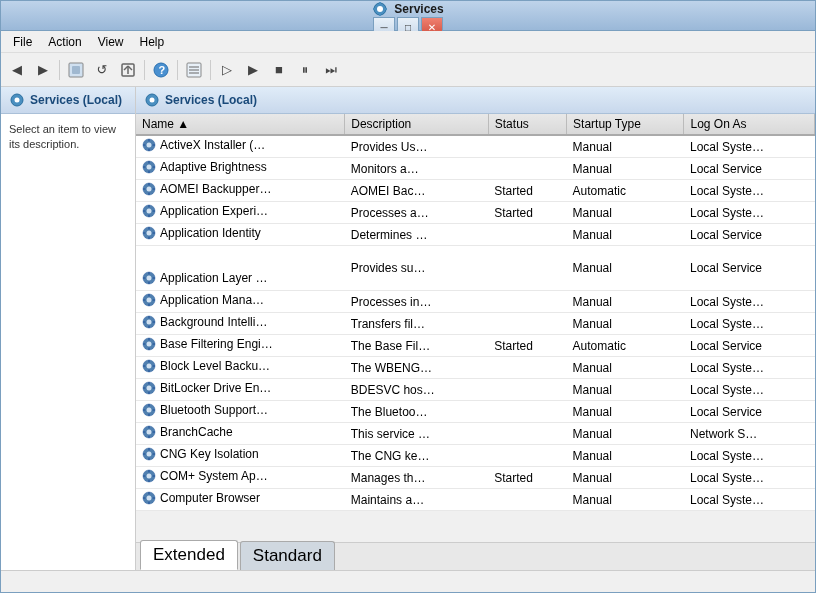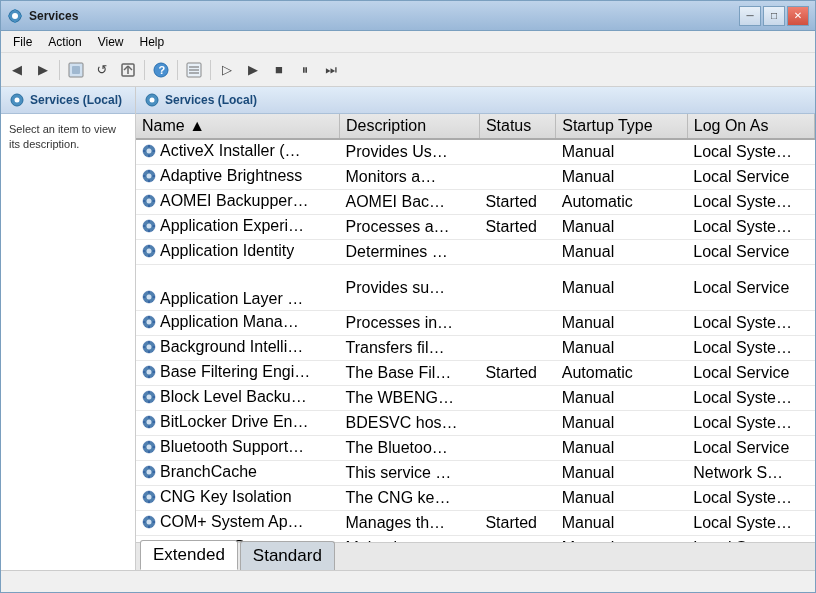--- a/index.html
+++ b/index.html
@@ -23,20 +23,21 @@
     }
 
     .title-bar {
       height: 30px;
       background: linear-gradient(to bottom, #bed3ea 0%, #9ab8d8 100%);
       display: flex;
       align-items: center;
       padding: 0 6px;
       justify-content: space-between;
       border-bottom: 1px solid #7a9fbf;
+      flex-direction: column;
     }
 
     .title-left {
       display: flex;
       align-items: center;
       gap: 6px;
     }
 
     .title-icon {
       width: 16px;
@@ -180,21 +181,21 @@
 
     
     .table-container {
       flex: 1;
       overflow: auto;
     }
 
     table {
       width: 100%;
       border-collapse: collapse;
-      font-size: 16px;
+      font-size: 12px;
     }
 
     thead tr {
       background: linear-gradient(to bottom, #e8e8e8, #d8d8d8);
     }
 
     thead th {
       text-align: left;
       padding: 3px 6px;
       border-right: 1px solid #bbb;

